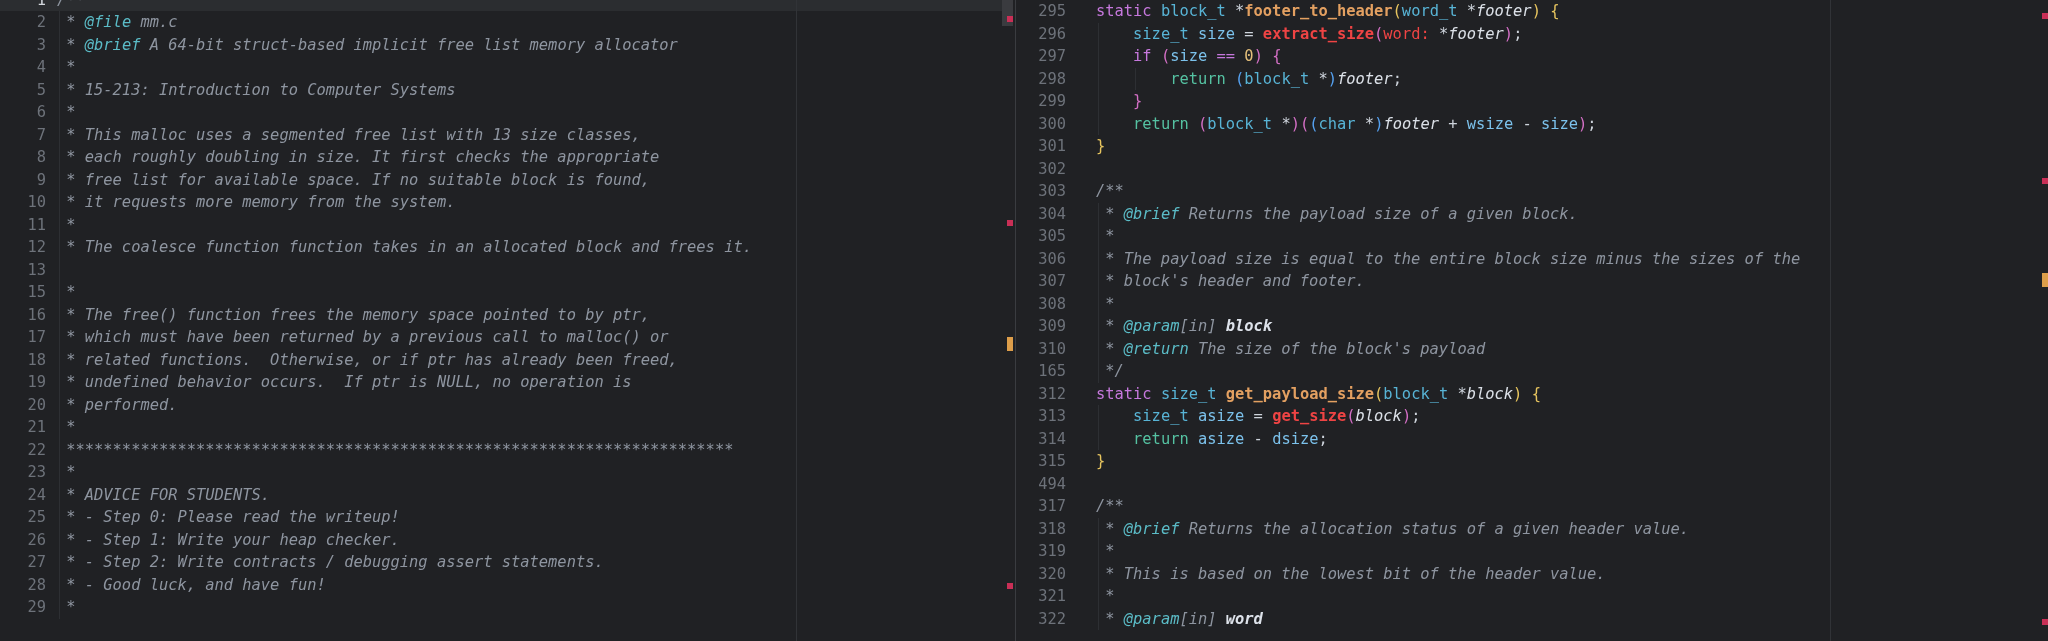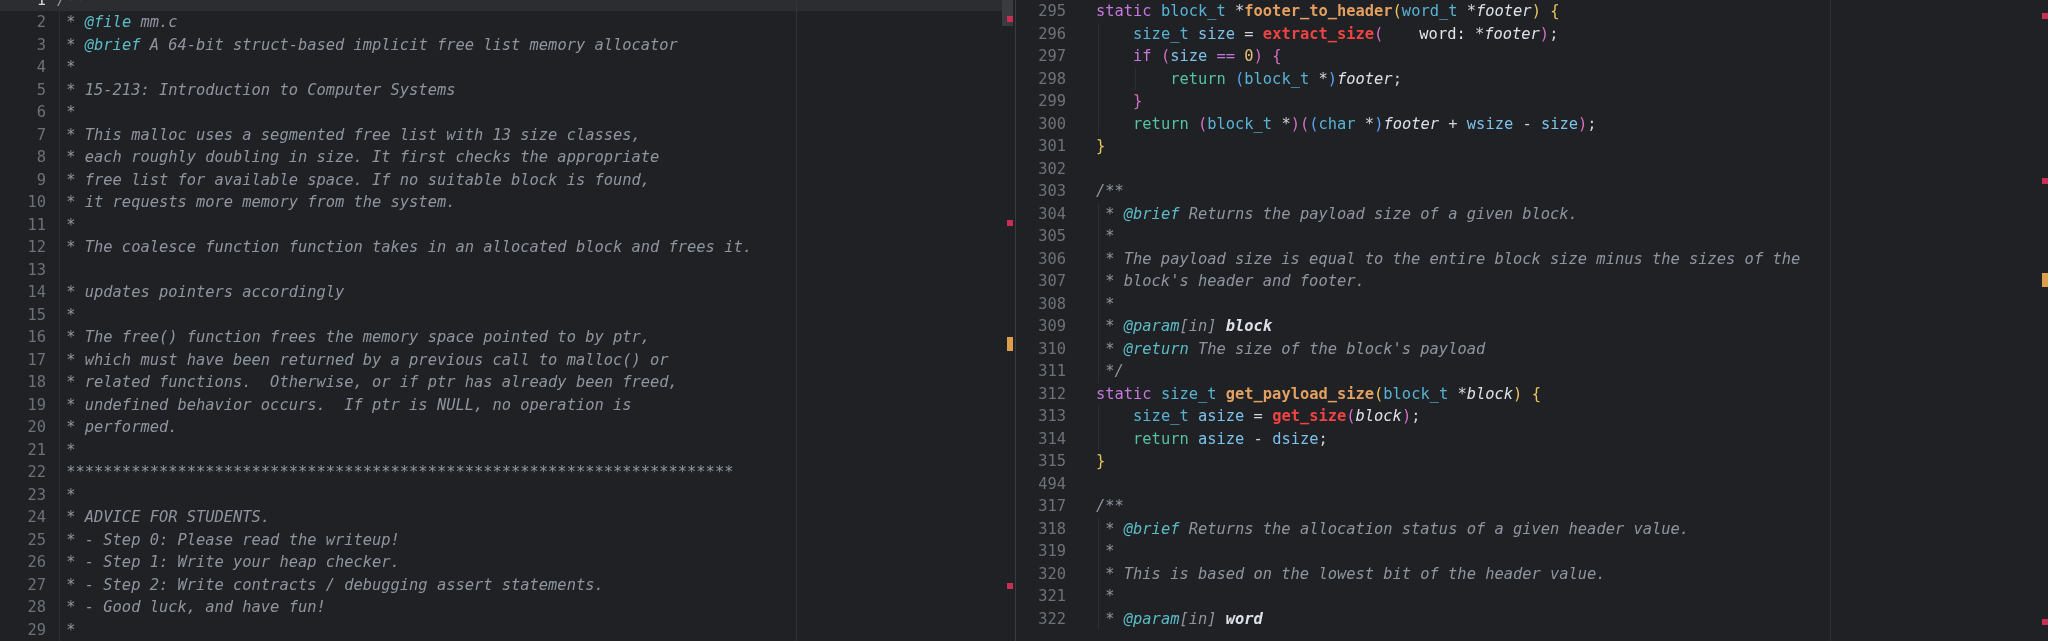--- a/index.html
+++ b/index.html
@@ -38,41 +38,40 @@
   .tk-fnd{color:#e3a061;font-weight:bold;}
   .tk-fnc{color:#ef4444;font-weight:bold;}
   .tk-par{color:#dce1e8;font-style:italic;}
   .tk-num{color:#e5c07b;}
   .tk-op{color:#ced4dc;}
   .tk-opm{color:#c678dd;}
   .tk-b1{color:#e7c55f;}
   .tk-b2{color:#d36fc5;}
   .tk-b3{color:#55a1f0;}
   .tk-txt{color:#ced4dc;}
-  .tk-hint{color:#e5e5e5;margin-left:36px;}
+  .tk-hint{color:#ef4444;}
 </style>
 </head>
 <body>
 
 <div id="pane-left" class="pane">
   <div class="lines">
       <div class="line active"><span class="ln">1</span><span class="code"><span class="tk-cm">/**</span></span></div>
       <div class="line"><span class="ln">2</span><span class="code"><span class="tk-cm"> * </span><span class="tk-tag">@file</span><span class="tk-cm"> mm.c</span><span class="guide" style="left: 13px;"></span></span></div>
       <div class="line"><span class="ln">3</span><span class="code"><span class="tk-cm"> * </span><span class="tk-tag">@brief</span><span class="tk-cm"> A 64-bit struct-based implicit free list memory allocator</span><span class="guide" style="left: 13px;"></span></span></div>
       <div class="line"><span class="ln">4</span><span class="code"><span class="tk-cm"> *</span><span class="guide" style="left: 13px;"></span></span></div>
       <div class="line"><span class="ln">5</span><span class="code"><span class="tk-cm"> * 15-213: Introduction to Computer Systems</span><span class="guide" style="left: 13px;"></span></span></div>
       <div class="line"><span class="ln">6</span><span class="code"><span class="tk-cm"> *</span><span class="guide" style="left: 13px;"></span></span></div>
       <div class="line"><span class="ln">7</span><span class="code"><span class="tk-cm"> * This malloc uses a segmented free list with 13 size classes,</span><span class="guide" style="left: 13px;"></span></span></div>
       <div class="line"><span class="ln">8</span><span class="code"><span class="tk-cm"> * each roughly doubling in size. It first checks the appropriate</span><span class="guide" style="left: 13px;"></span></span></div>
       <div class="line"><span class="ln">9</span><span class="code"><span class="tk-cm"> * free list for available space. If no suitable block is found,</span><span class="guide" style="left: 13px;"></span></span></div>
       <div class="line"><span class="ln">10</span><span class="code"><span class="tk-cm"> * it requests more memory from the system.</span><span class="guide" style="left: 13px;"></span></span></div>
       <div class="line"><span class="ln">11</span><span class="code"><span class="tk-cm"> *</span><span class="guide" style="left: 13px;"></span></span></div>
       <div class="line"><span class="ln">12</span><span class="code"><span class="tk-cm"> * The coalesce function function takes in an allocated block and frees it.</span><span class="guide" style="left: 13px;"></span></span></div>
       <div class="line"><span class="ln">13</span><span class="code"><span class="guide" style="left: 13px;"></span></span></div>
-      <div class="line"><span class="ln">14</span><span class="code"><span class="tk-cm"> * updates pointers accordingly</span><span class="guide" style="left: 13px;"></span></span></div>
       <div class="line"><span class="ln">15</span><span class="code"><span class="tk-cm"> *</span><span class="guide" style="left: 13px;"></span></span></div>
       <div class="line"><span class="ln">16</span><span class="code"><span class="tk-cm"> * The free() function frees the memory space pointed to by ptr,</span><span class="guide" style="left: 13px;"></span></span></div>
       <div class="line"><span class="ln">17</span><span class="code"><span class="tk-cm"> * which must have been returned by a previous call to malloc() or</span><span class="guide" style="left: 13px;"></span></span></div>
       <div class="line"><span class="ln">18</span><span class="code"><span class="tk-cm"> * related functions.  Otherwise, or if ptr has already been freed,</span><span class="guide" style="left: 13px;"></span></span></div>
       <div class="line"><span class="ln">19</span><span class="code"><span class="tk-cm"> * undefined behavior occurs.  If ptr is NULL, no operation is</span><span class="guide" style="left: 13px;"></span></span></div>
       <div class="line"><span class="ln">20</span><span class="code"><span class="tk-cm"> * performed.</span><span class="guide" style="left: 13px;"></span></span></div>
       <div class="line"><span class="ln">21</span><span class="code"><span class="tk-cm"> *</span><span class="guide" style="left: 13px;"></span></span></div>
       <div class="line"><span class="ln">22</span><span class="code"><span class="tk-cm"> ************************************************************************</span><span class="guide" style="left: 13px;"></span></span></div>
       <div class="line"><span class="ln">23</span><span class="code"><span class="tk-cm"> *</span><span class="guide" style="left: 13px;"></span></span></div>
       <div class="line"><span class="ln">24</span><span class="code"><span class="tk-cm"> * ADVICE FOR STUDENTS.</span><span class="guide" style="left: 13px;"></span></span></div>
@@ -103,21 +102,21 @@
       <div class="line"><span class="ln">301</span><span class="code"><span class="tk-b1">}</span></span></div>
       <div class="line"><span class="ln">302</span><span class="code"></span></div>
       <div class="line"><span class="ln">303</span><span class="code"><span class="tk-cm">/**</span></span></div>
       <div class="line"><span class="ln">304</span><span class="code"><span class="tk-cm"> * </span><span class="tk-tag">@brief</span><span class="tk-cm"> Returns the payload size of a given block.</span><span class="guide" style="left: 32px;"></span></span></div>
       <div class="line"><span class="ln">305</span><span class="code"><span class="tk-cm"> *</span><span class="guide" style="left: 32px;"></span></span></div>
       <div class="line"><span class="ln">306</span><span class="code"><span class="tk-cm"> * The payload size is equal to the entire block size minus the sizes of the</span><span class="guide" style="left: 32px;"></span></span></div>
       <div class="line"><span class="ln">307</span><span class="code"><span class="tk-cm"> * block's header and footer.</span><span class="guide" style="left: 32px;"></span></span></div>
       <div class="line"><span class="ln">308</span><span class="code"><span class="tk-cm"> *</span><span class="guide" style="left: 32px;"></span></span></div>
       <div class="line"><span class="ln">309</span><span class="code"><span class="tk-cm"> * </span><span class="tk-tag">@param</span><span class="tk-cm">[in]</span><span class="tk-pdoc"> block</span><span class="guide" style="left: 32px;"></span></span></div>
       <div class="line"><span class="ln">310</span><span class="code"><span class="tk-cm"> * </span><span class="tk-tag">@return</span><span class="tk-cm"> The size of the block's payload</span><span class="guide" style="left: 32px;"></span></span></div>
-      <div class="line"><span class="ln">311</span><span class="code"><span class="tk-cm"> */</span><span class="guide" style="left: 32px;"></span></span></div>
+      <div class="line"><span class="ln">165</span><span class="code"><span class="tk-cm"> */</span><span class="guide" style="left: 32px;"></span></span></div>
       <div class="line"><span class="ln">312</span><span class="code"><span class="tk-kw">static</span><span class="tk-txt"> </span><span class="tk-typ">size_t</span><span class="tk-txt"> </span><span class="tk-fnd">get_payload_size</span><span class="tk-b1">(</span><span class="tk-typ">block_t</span><span class="tk-txt"> *</span><span class="tk-par">block</span><span class="tk-b1">)</span><span class="tk-txt"> </span><span class="tk-b1">{</span></span></div>
       <div class="line"><span class="ln">313</span><span class="code"><span class="tk-txt">    </span><span class="tk-typ">size_t</span><span class="tk-txt"> </span><span class="tk-var">asize</span><span class="tk-op"> = </span><span class="tk-fnc">get_size</span><span class="tk-b2">(</span><span class="tk-par">block</span><span class="tk-b2">)</span><span class="tk-txt">;</span><span class="guide" style="left: 32px;"></span></span></div>
       <div class="line"><span class="ln">314</span><span class="code"><span class="tk-txt">    </span><span class="tk-ret">return</span><span class="tk-txt"> </span><span class="tk-var">asize</span><span class="tk-op"> - </span><span class="tk-var">dsize</span><span class="tk-txt">;</span><span class="guide" style="left: 32px;"></span></span></div>
       <div class="line"><span class="ln">315</span><span class="code"><span class="tk-b1">}</span></span></div>
       <div class="line"><span class="ln">494</span><span class="code"></span></div>
       <div class="line"><span class="ln">317</span><span class="code"><span class="tk-cm">/**</span></span></div>
       <div class="line"><span class="ln">318</span><span class="code"><span class="tk-cm"> * </span><span class="tk-tag">@brief</span><span class="tk-cm"> Returns the allocation status of a given header value.</span><span class="guide" style="left: 32px;"></span></span></div>
       <div class="line"><span class="ln">319</span><span class="code"><span class="tk-cm"> *</span><span class="guide" style="left: 32px;"></span></span></div>
       <div class="line"><span class="ln">320</span><span class="code"><span class="tk-cm"> * This is based on the lowest bit of the header value.</span><span class="guide" style="left: 32px;"></span></span></div>
       <div class="line"><span class="ln">321</span><span class="code"><span class="tk-cm"> *</span><span class="guide" style="left: 32px;"></span></span></div>

